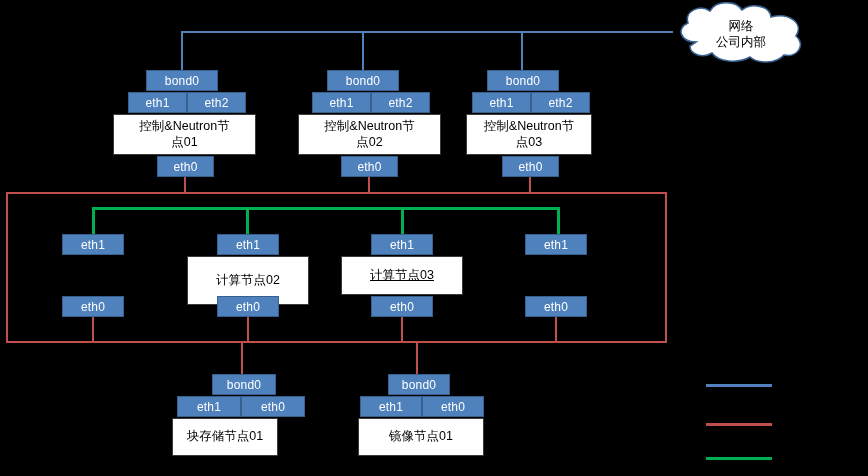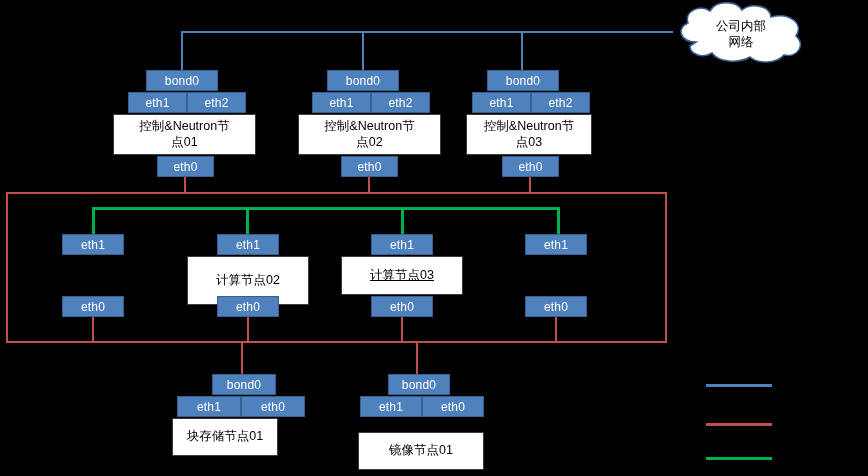--- a/index.html
+++ b/index.html
@@ -89,22 +89,22 @@
                C18,9 34,2 44,9
                C50,-2 70,-2 76,8
                C86,0 104,4 105,15
                C124,10 138,22 130,34
                C140,42 132,56 118,53
                C110,62 92,62 84,55
                C72,62 52,60 46,51
                C36,57 24,52 24,44 Z" fill="#FFFFFF" stroke="#36608F" stroke-width="1.6"></path>
     </svg>
     <div class="cloud-label">
+      <div>网络</div>
       <div>公司内部</div>
-      <div>网络</div>
     </div>
   </div>
 
   <div class="node-box" style="left:146px; top:70px; width:72px; height:21px;">bond0</div>
   <div class="node-box" style="left:128px; top:92px; width:59px; height:21px;">eth1</div>
   <div class="node-box" style="left:187px; top:92px; width:59px; height:21px;">eth2</div>
   <div class="host-box" style="left:113px; top:114px; width:143px; height:41px;">
     <span>
       <span>控制&amp;Neutron节</span><br>
       <span>点01</span>
@@ -167,19 +167,19 @@
   <div class="wire wire-red" style="left:416px; top:343px; width:2px; height:31px;"></div>
 
   <div class="node-box" style="left:212px; top:374px; width:64px; height:21px;">bond0</div>
   <div class="node-box" style="left:177px; top:396px; width:64px; height:21px;">eth1</div>
   <div class="node-box" style="left:241px; top:396px; width:64px; height:21px;">eth0</div>
   <div class="host-box" style="left:172px; top:418px; width:106px; height:38px;">块存储节点01</div>
 
   <div class="node-box" style="left:388px; top:374px; width:62px; height:21px;">bond0</div>
   <div class="node-box" style="left:360px; top:396px; width:62px; height:21px;">eth1</div>
   <div class="node-box" style="left:422px; top:396px; width:62px; height:21px;">eth0</div>
-  <div class="host-box" style="left:358px; top:432px; width:126px; height:38px;">镜像节点01</div>
+  <div class="host-box" style="left:358px; top:418px; width:126px; height:38px;">镜像节点01</div>
 
   <div class="legend-line" style="left:706px; top:384px; width:66px; background:#4F81BD;"></div>
   <div class="legend-line" style="left:706px; top:423px; width:66px; background:#C0504D;"></div>
   <div class="legend-line" style="left:706px; top:457px; width:66px; background:#00B050;"></div>
 
 </div>
 
 </body></html>

